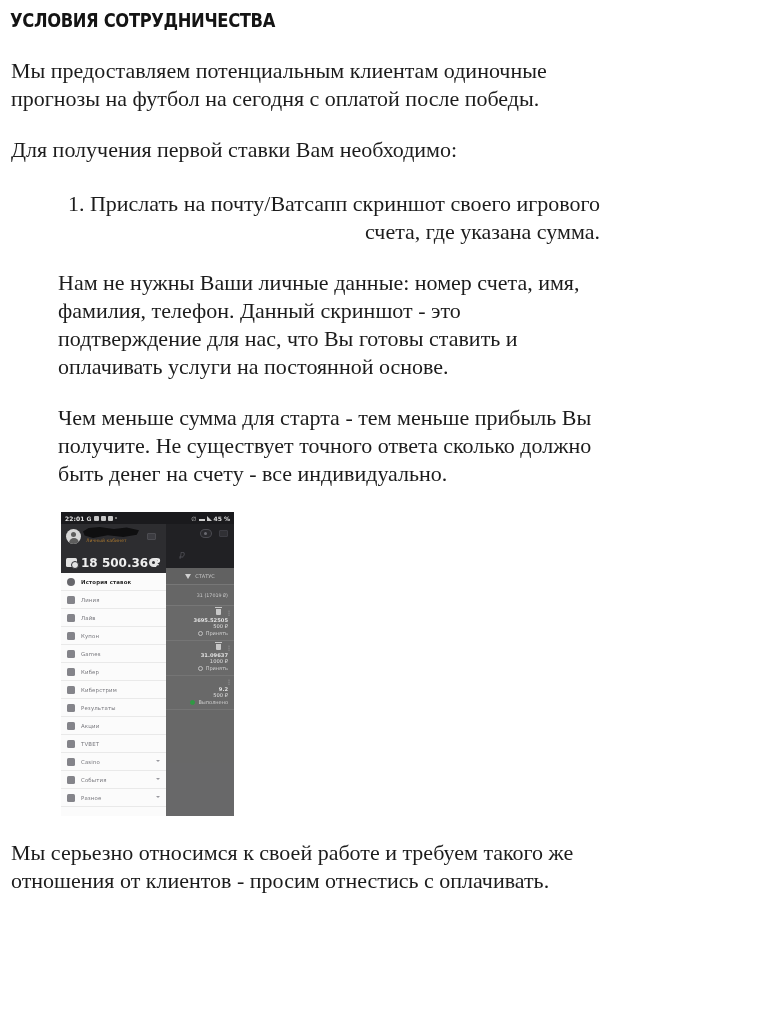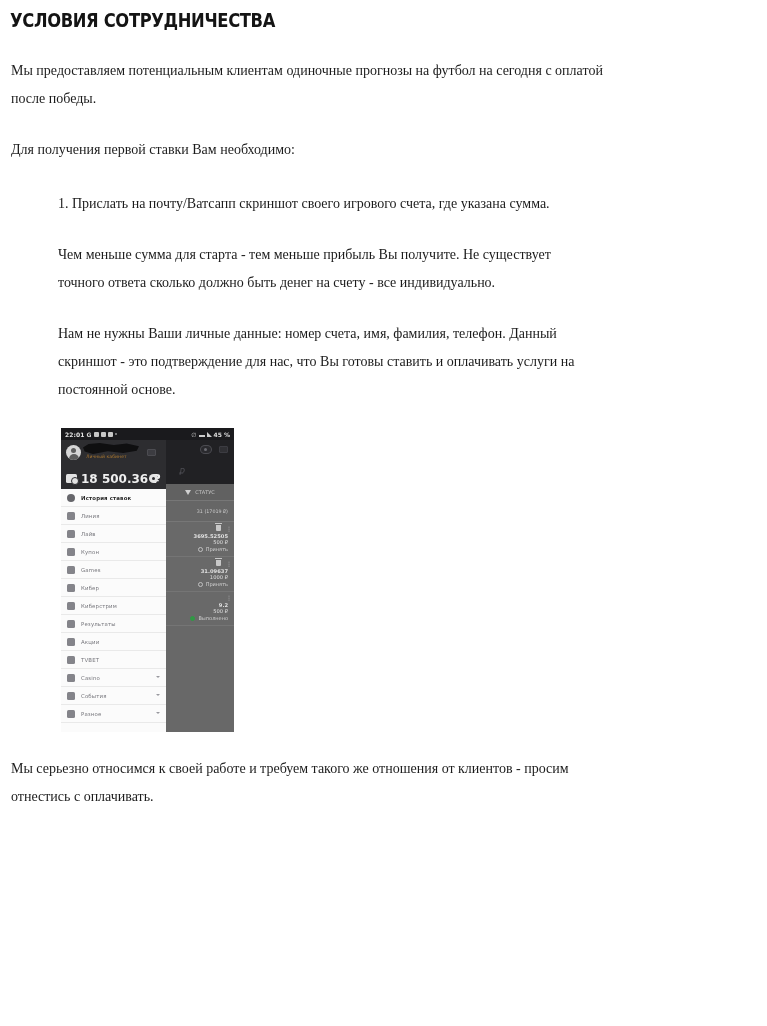--- a/index.html
+++ b/index.html
@@ -27,34 +27,34 @@
     font-size: 19px;
     letter-spacing: -0.4px;
     color: #141414;
     margin: 9px 0 0 10px;
     text-transform: uppercase;
     transform: scaleX(0.86);
     transform-origin: left center;
     white-space: nowrap;
   }
   .para {
-    font-size: 14px;
+    font-size: 22px;
     line-height: 28px;
     color: #1c1c1c;
     margin: 0 0 0 11px;
     padding-right: 22px;
     text-align: left;
   }
   .para.first { margin-top: 26px; }
   .para.spaced { margin-top: 23px; }
   .para.indent {
     margin-left: 58px;
     padding-right: 30px;
   }
-  .para.indent-first { margin-top: 26px; }
+  .para.indent-first { margin-top: 26px; text-align: right; }
 
   
   .phone-shot {
     position: relative;
     width: 173px;
     height: 304px;
     margin: 24px 0 0 61px;
     background: #1c1c1e;
     overflow: hidden;
     font-family: "DejaVu Sans", "Liberation Sans", sans-serif;
@@ -302,23 +302,23 @@
 <div class="page">
 
   <h1 class="page-title">УСЛОВИЯ СОТРУДНИЧЕСТВА</h1>
 
   <p class="para first">Мы предоставляем потенциальным клиентам одиночные прогнозы на футбол на сегодня с оплатой после победы.</p>
 
   <p class="para spaced">Для получения первой ставки Вам необходимо:</p>
 
   <p class="para indent indent-first">1. Прислать на почту/Ватсапп скриншот своего игрового счета, где указана сумма.</p>
 
+  <p class="para indent spaced">Нам не нужны Ваши личные данные: номер счета, имя, фамилия, телефон. Данный скриншот - это подтверждение для нас, что Вы готовы ставить и оплачивать услуги на постоянной основе.</p>
+
   <p class="para indent spaced">Чем меньше сумма для старта - тем меньше прибыль Вы получите. Не существует точного ответа сколько должно быть денег на счету - все индивидуально.</p>
-
-  <p class="para indent spaced">Нам не нужны Ваши личные данные: номер счета, имя, фамилия, телефон. Данный скриншот - это подтверждение для нас, что Вы готовы ставить и оплачивать услуги на постоянной основе.</p>
 
   <div class="phone-shot">
 
     <div class="ph-statusbar">
       <span class="ph-sb-left">
         <span class="ph-clock">22:01</span>
         <span class="ph-g">G</span>
         <span class="sb-sq"></span>
         <span class="sb-sq"></span>
         <span class="sb-sq"></span>

